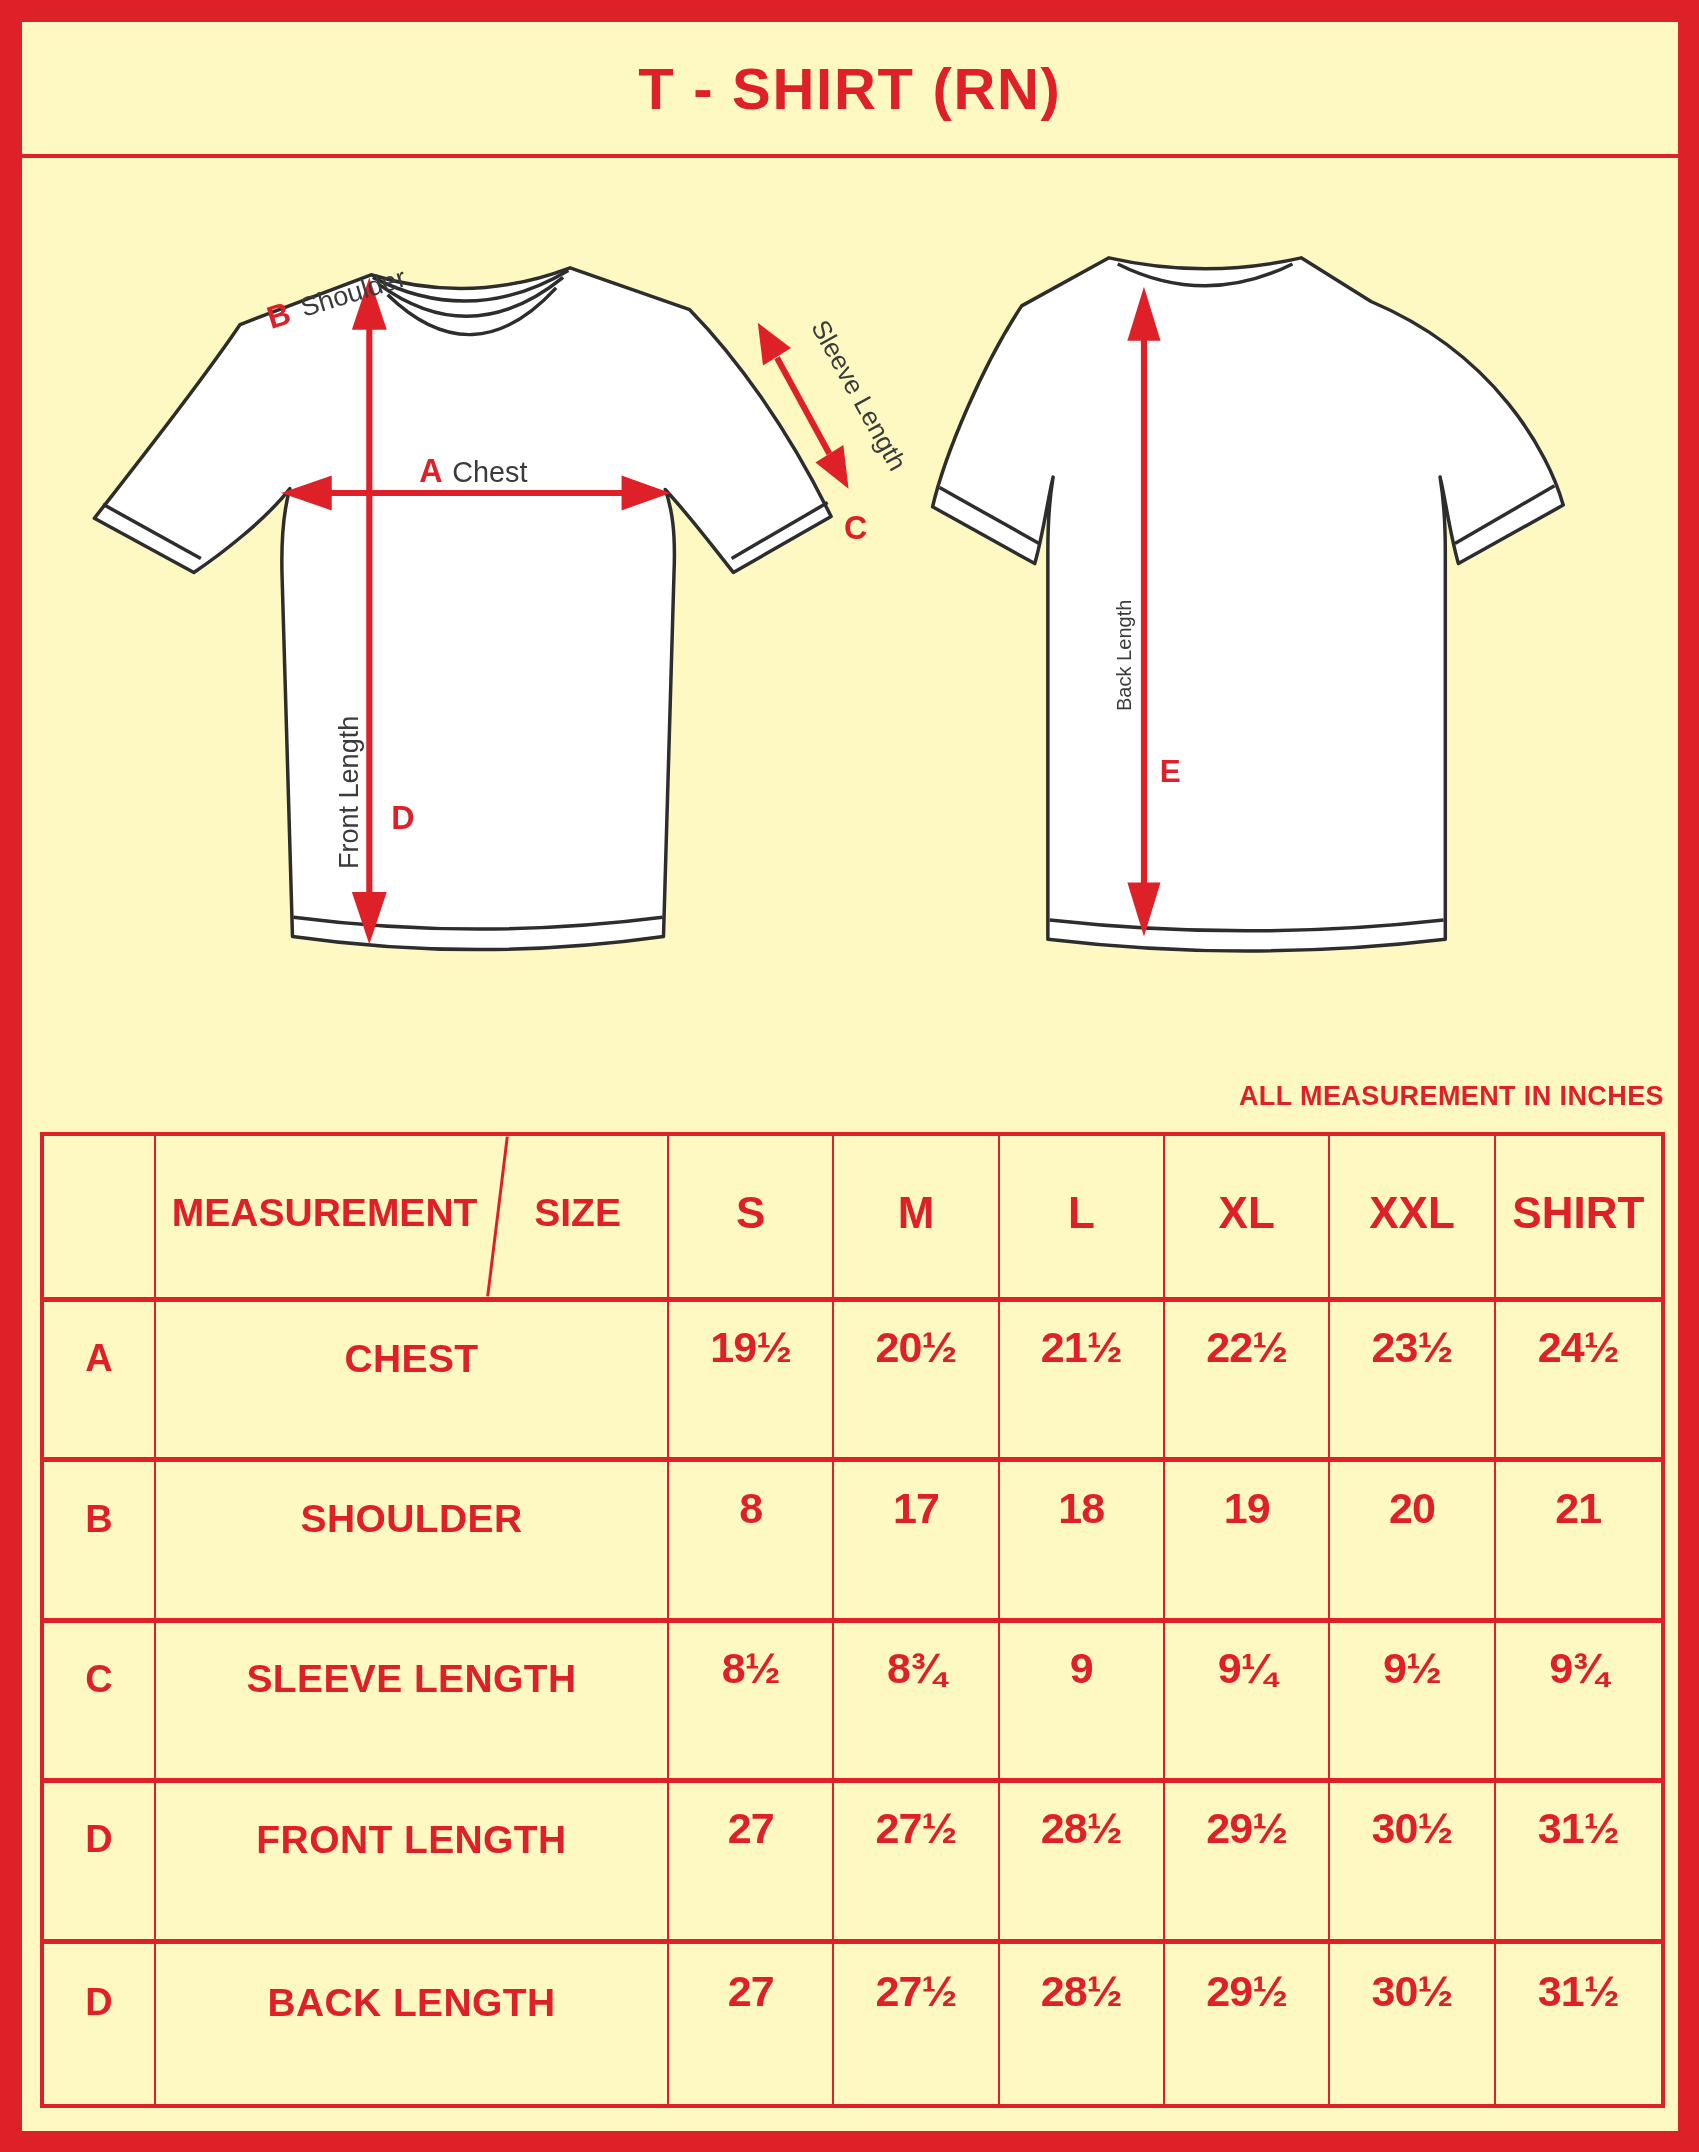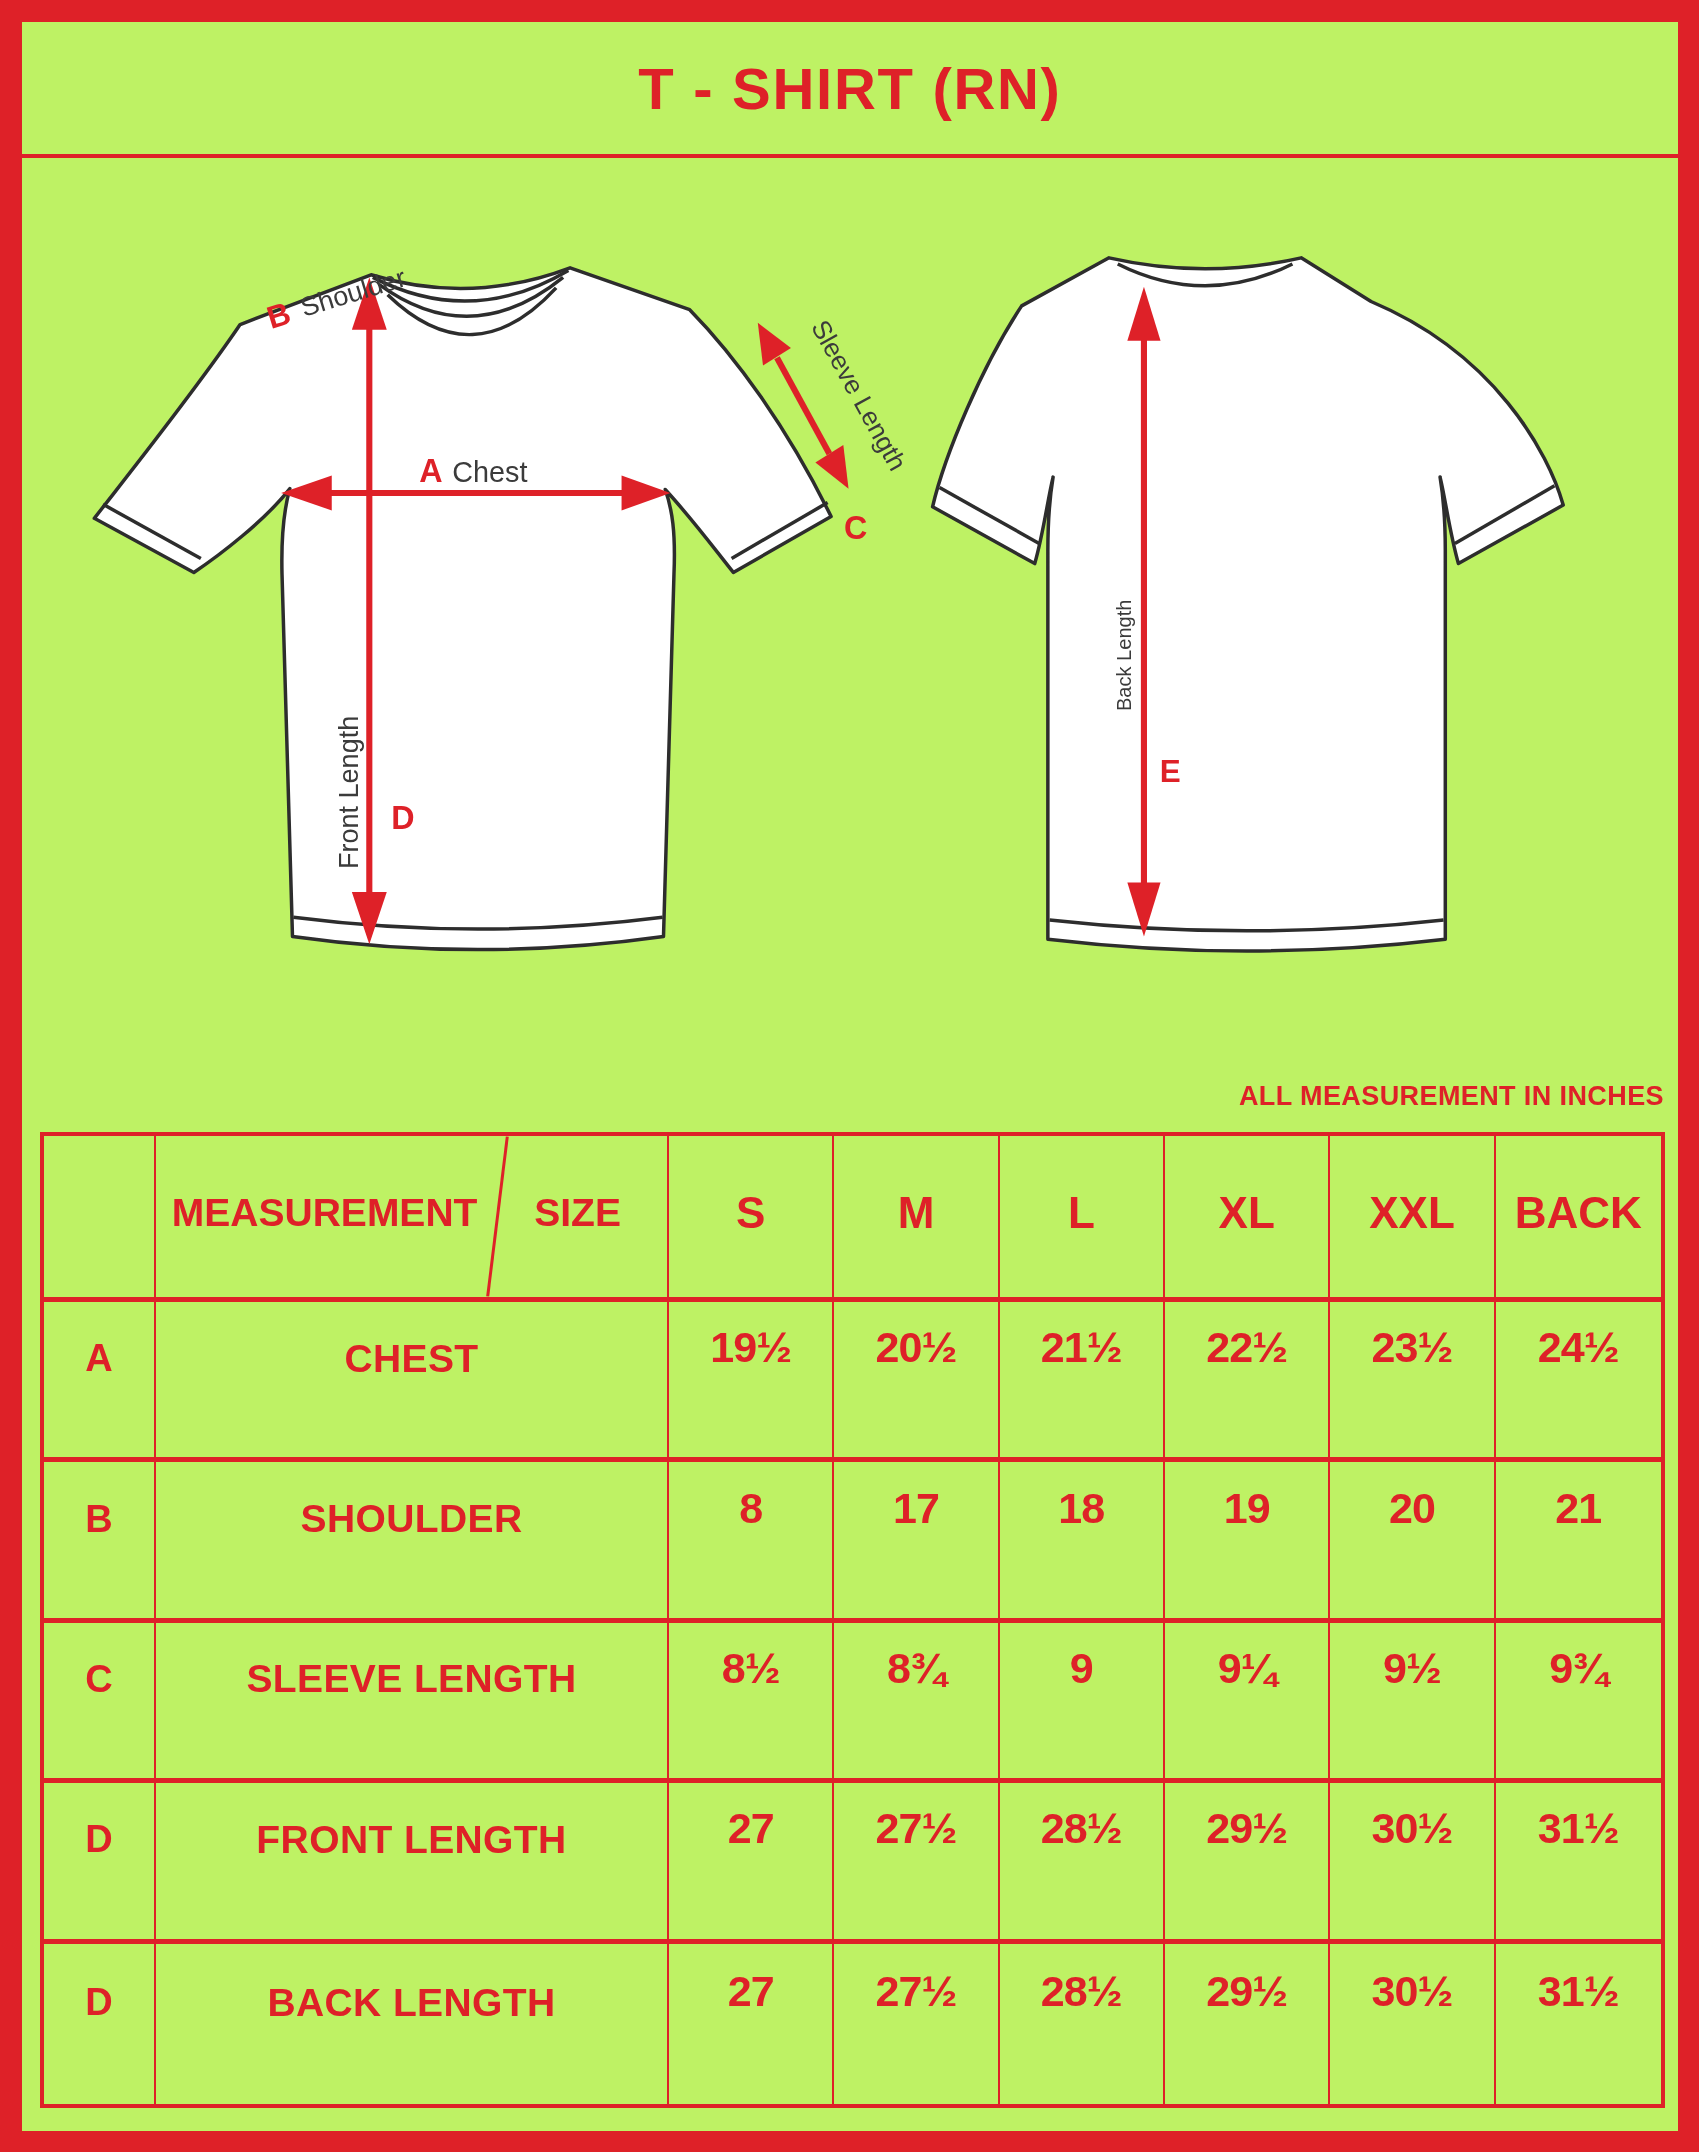--- a/index.html
+++ b/index.html
@@ -1,17 +1,17 @@
 <!DOCTYPE html>
 <html style="font-size:14px"><head>
 <meta charset="utf-8">
 <style>
   html,body{margin:0;padding:0;background:#e8e8e8;}
   .page{
-    position:relative;width:1700px;height:2153px;background:#bef264;
+    position:relative;width:1700px;height:2153px;background:#fef9c3;
     font-family:"Liberation Sans",sans-serif;overflow:hidden;
   }
   
   .frame{position:absolute;background:#de2128;}
   .frame.top{left:0;top:0;width:1700px;height:22px;}
   .frame.bottom{left:0;top:2131px;width:1700px;height:22px;}
   .frame.left{left:0;top:0;width:22px;height:2153px;}
   .frame.right{left:1678px;top:0;width:22px;height:2153px;}
 
   .title-band{position:absolute;left:22px;top:22px;width:1656px;height:132px;
@@ -133,21 +133,21 @@
     <div class="t-cell desc-cell">
       <span class="desc">MEASUREMENT</span>
       <span class="slash"></span>
       <span class="sz">SIZE</span>
     </div>
     <div class="t-cell hsize">S</div>
     <div class="t-cell hsize">M</div>
     <div class="t-cell hsize">L</div>
     <div class="t-cell hsize">XL</div>
     <div class="t-cell hsize">XXL</div>
-    <div class="t-cell hsize last-col">BACK</div>
+    <div class="t-cell hsize last-col">SHIRT</div>
 
     <div class="t-cell letter">A</div>
     <div class="t-cell label">CHEST</div>
     <div class="t-cell value">19½</div>
     <div class="t-cell value">20½</div>
     <div class="t-cell value">21½</div>
     <div class="t-cell value">22½</div>
     <div class="t-cell value">23½</div>
     <div class="t-cell value last-col">24½</div>
 

